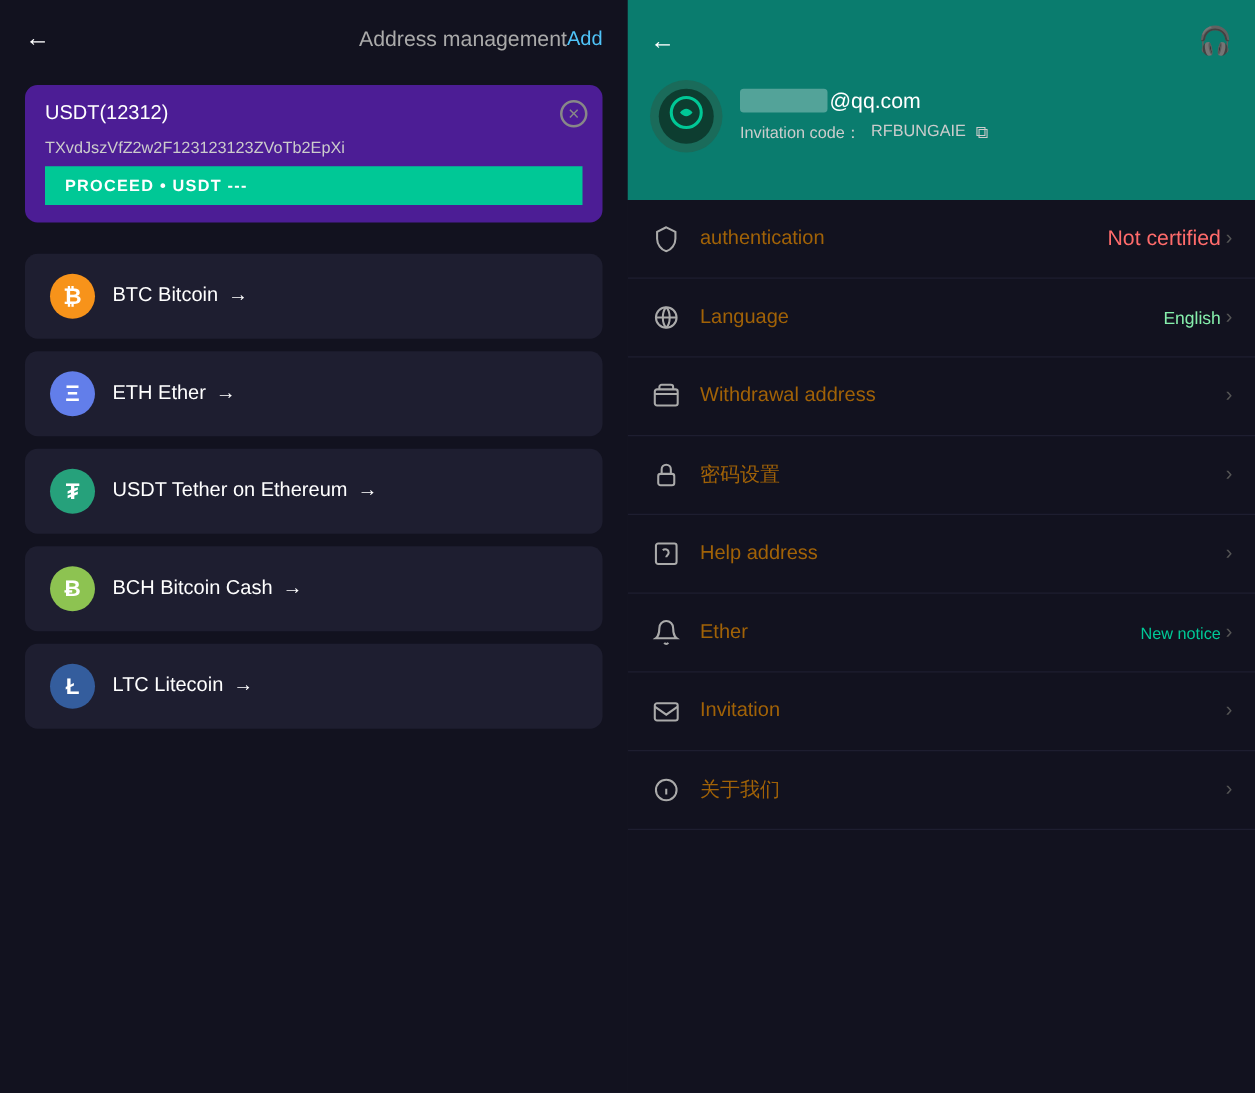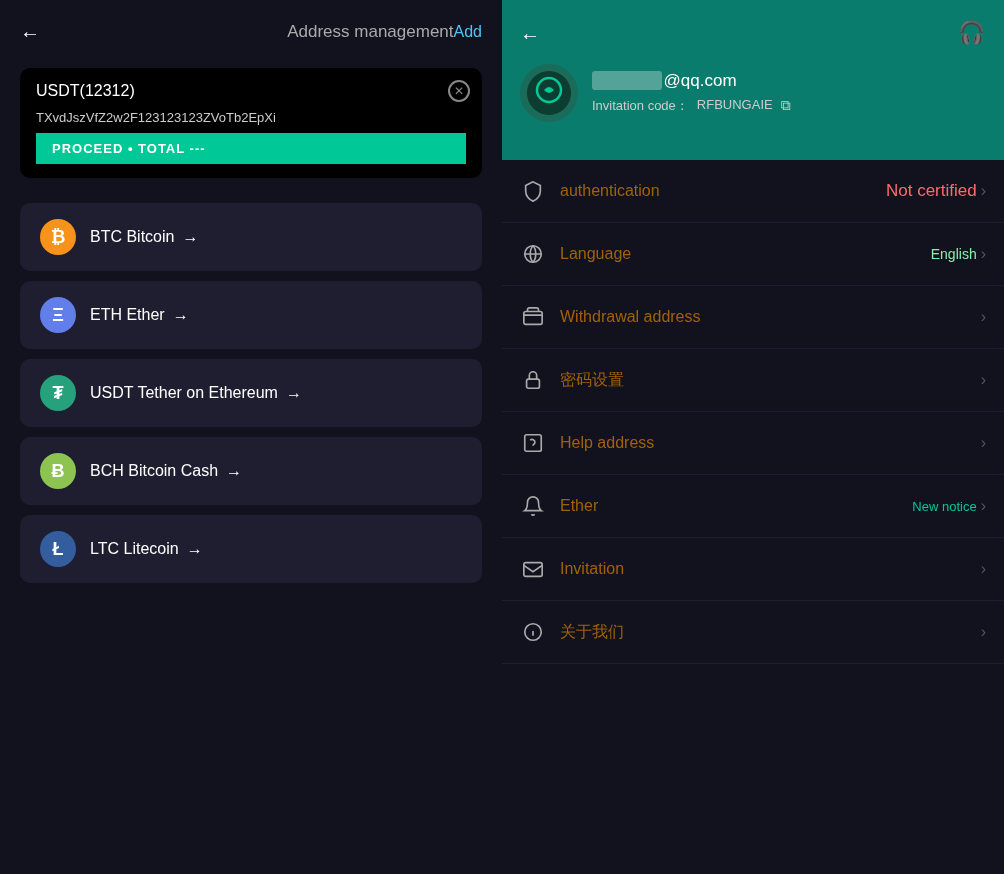--- a/index.html
+++ b/index.html
@@ -46,21 +46,21 @@
     }
 
     .add-btn {
       color: #4fc3f7;
       font-size: 16px;
       cursor: pointer;
     }
 
     .address-card {
       margin: 10px 20px;
-      background: #000000;
+      background: #4c1d95;
       border-radius: 10px;
       padding: 14px 16px;
       position: relative;
     }
 
     .address-card-title {
       color: #fff;
       font-size: 16px;
       margin-bottom: 10px;
     }
@@ -319,21 +319,21 @@
   <div class="left-header">
     <span class="back-btn-left">←</span>
     <span class="left-header-title">Address management</span>
     <span class="add-btn">Add</span>
   </div>
 
   <div class="address-card">
     <div class="address-card-title">USDT(12312)</div>
     <div class="address-text">TXvdJszVfZ2w2F123123123ZVoTb2EpXi</div>
     <div class="close-icon-card">✕</div>
-    <div class="proceed-bar">PROCEED • TOTAL ---</div>
+    <div class="proceed-bar">PROCEED • USDT ---</div>
   </div>
 
   <div class="crypto-list">
 
     <div class="crypto-item">
       <div class="crypto-icon btc">₿</div>
       <span class="crypto-label">BTC Bitcoin <span class="crypto-arrow">→</span></span>
     </div>
 
     <div class="crypto-item">

